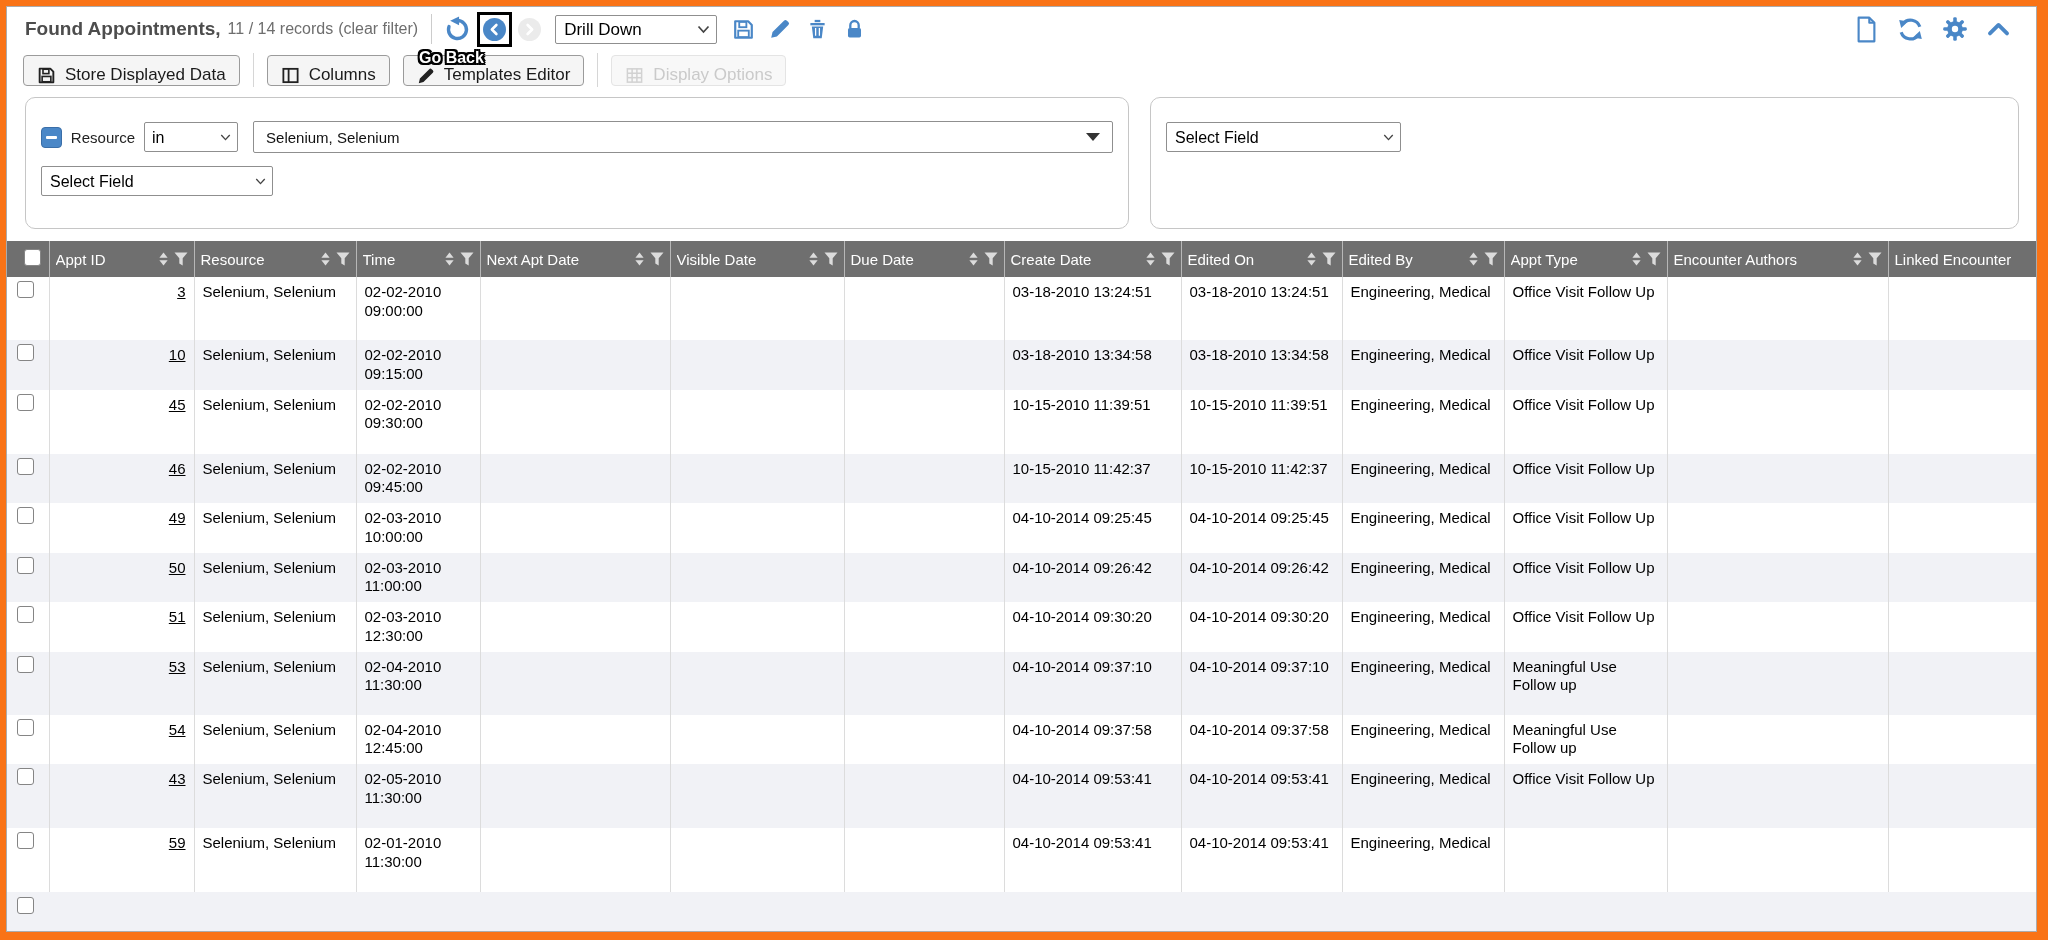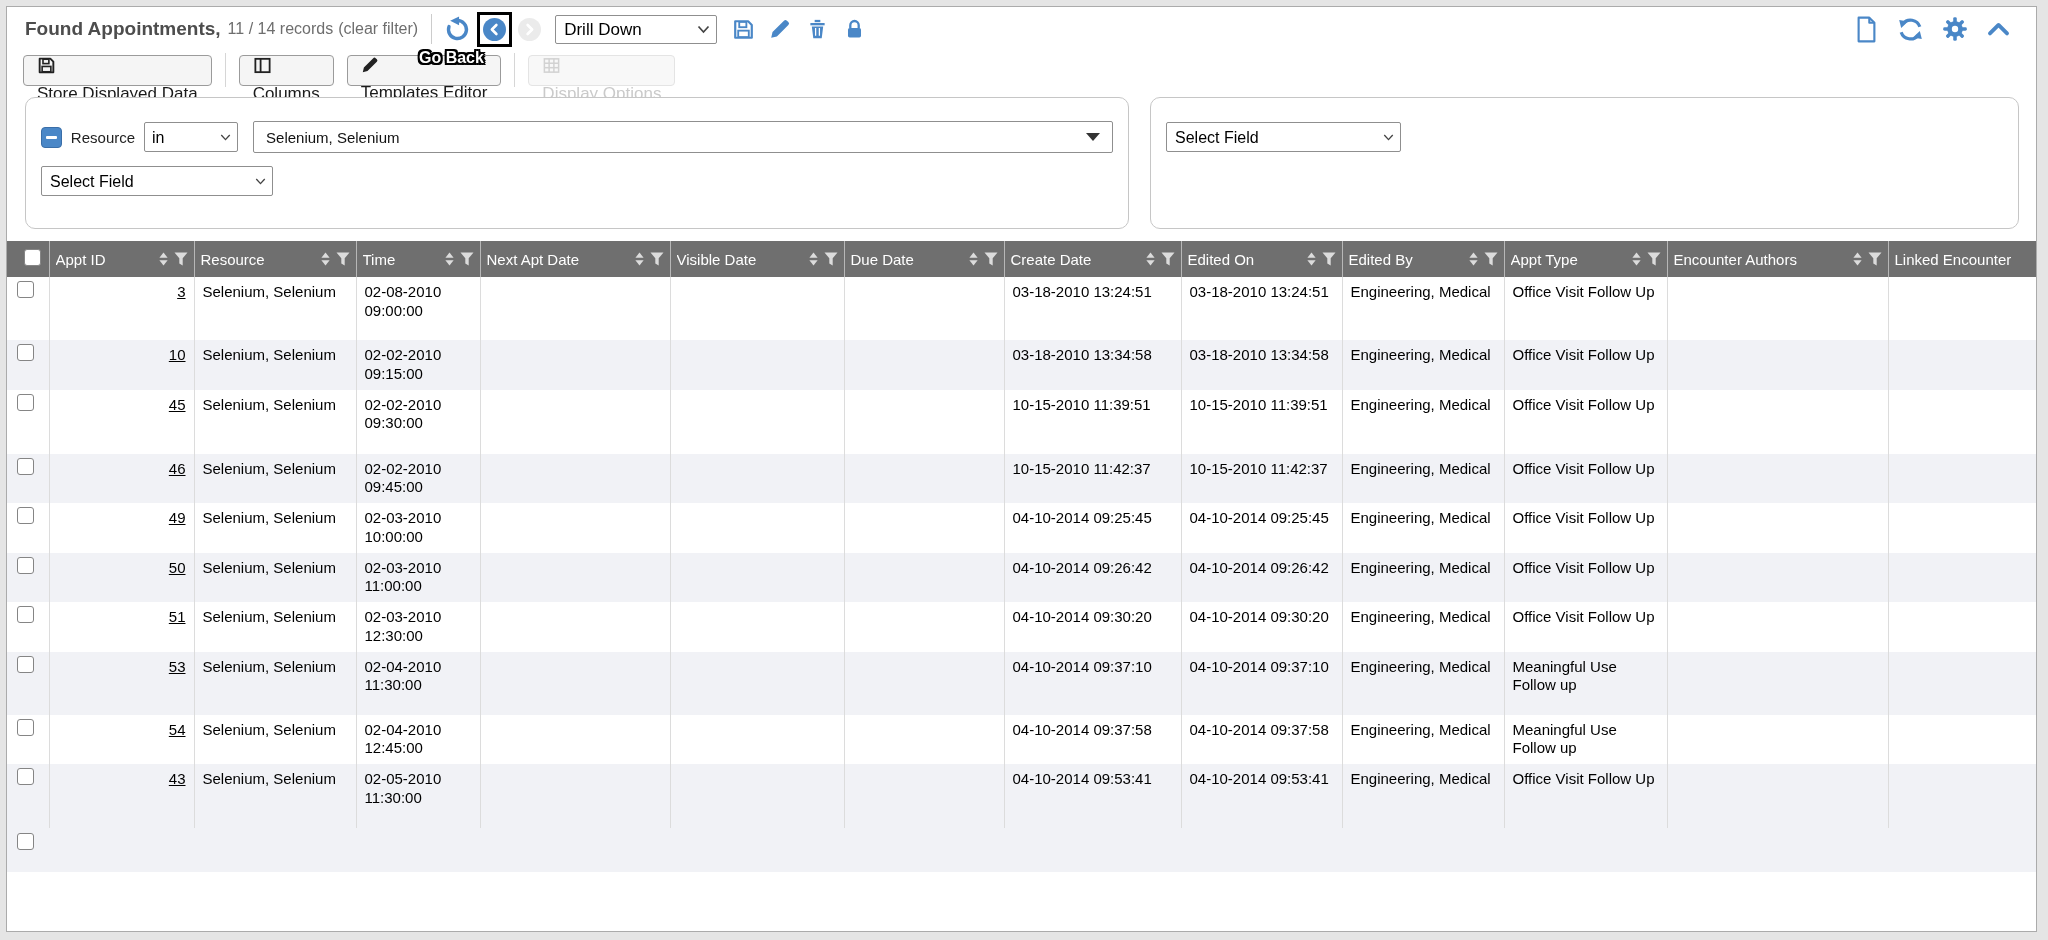--- a/index.html
+++ b/index.html
@@ -1,17 +1,17 @@
 <!DOCTYPE html>
 <html><head>
 <meta charset="utf-8">
 <style>
   html,body{margin:0;padding:0;}
   body{width:2048px;height:940px;overflow:hidden;font-family:"Liberation Sans",sans-serif;}
-  .page{width:2048px;height:940px;background:#e5e5e5;box-sizing:border-box;padding:6px 11px 8px 6px;}
+  .page{width:2048px;height:940px;background:#f97316;box-sizing:border-box;padding:6px 11px 8px 6px;}
   .window{width:100%;height:926px;background:#fff;border:1px solid #ababab;position:relative;display:flex;flex-direction:column;box-sizing:border-box;}
 
   
   .tb1{height:44px;display:flex;align-items:center;padding:0 14px 0 18px;flex:0 0 auto;}
   .title{font-size:19px;font-weight:bold;color:#4d4d4d;}
   .count{font-size:16px;color:#6e6e6e;margin-left:7px;}
   .clearlink{font-size:16px;color:#6e6e6e;margin-left:5px;cursor:pointer;}
   .vsep{width:1px;height:30px;background:#ccc;margin:0 13px;flex:0 0 auto;}
   .hist{display:flex;align-items:center;gap:4px;}
   .icon-btn{display:inline-flex;align-items:center;justify-content:center;background:none;border:none;padding:0;cursor:pointer;}
@@ -26,22 +26,22 @@
   .drill .sel{width:162px;height:29px;font-size:17px;padding:2px 26px 2px 8px;}
   .tb-icons{display:flex;align-items:center;gap:13px;margin-left:14px;}
   .tb-icons .icon-btn{width:24px;height:24px;}
   .right-icons{margin-left:auto;display:flex;align-items:center;gap:17px;padding-right:10px;}
   .right-icons .icon-btn{width:27px;height:27px;}
   .tooltip{position:absolute;left:412px;top:42px;z-index:40;font-size:16px;font-weight:bold;color:#fff;white-space:nowrap;
     text-shadow:-2px -2px 0 #000,2px -2px 0 #000,-2px 2px 0 #000,2px 2px 0 #000,-2px 0 0 #000,2px 0 0 #000,0 -2px 0 #000,0 2px 0 #000;}
 
   
   .tb2{height:38px;display:flex;align-items:center;padding:0 14px 0 16px;gap:13px;flex:0 0 auto;}
-  .btn{display:inline-flex;align-items:flex-start;gap:9px;height:31px;padding:0 13px;border:1px solid #9b9b9b;border-radius:4px;
-       background:#f5f5f5;font-family:"Liberation Sans",sans-serif;font-size:17px;color:#1a1a1a;cursor:pointer;box-sizing:border-box;flex-direction:column;}
+  .btn{display:inline-flex;align-items:flex-end;gap:9px;height:31px;padding:0 13px;border:1px solid #9b9b9b;border-radius:4px;
+       background:#f5f5f5;font-family:"Liberation Sans",sans-serif;font-size:17px;color:#1a1a1a;cursor:pointer;box-sizing:border-box;}
   .btn.disabled{color:#cacaca;border-color:#e4e4e4;background:#f8f8f8;cursor:default;}
   .vsep2{width:1px;height:34px;background:#d6d6d6;flex:0 0 auto;}
 
   
   .panels{display:flex;gap:21px;padding:8px 17px 12px 18px;flex:0 0 auto;}
   .panel{border:1px solid #c6c6c6;border-radius:10px;background:#fff;height:132px;box-sizing:border-box;padding:10px 15px;}
   .panel.filters{width:1104px;flex:0 0 auto;}
   .panel.groups{flex:1;}
   .panel-head{display:flex;justify-content:space-between;align-items:center;border-bottom:1px solid #8c8c8c;padding-bottom:4px;height:24px;}
   .panel-title{font-size:14px;font-weight:bold;color:#6e6e6e;letter-spacing:.2px;}
@@ -529,21 +529,21 @@
                   <span class="th-label">Linked Encounter</span>
                 </div>
               </th>
             </tr>
         </thead>
         <tbody id="tbody">
             <tr>
               <td class="cb"><input type="checkbox" style=""></td>
               <td class="id-cell"><a>3</a></td>
               <td>Selenium, Selenium</td>
-              <td>02-08-2010 09:00:00</td>
+              <td>02-02-2010 09:00:00</td>
               <td></td>
               <td></td>
               <td></td>
               <td>03-18-2010 13:24:51</td>
               <td>03-18-2010 13:24:51</td>
               <td>Engineering, Medical</td>
               <td>Office Visit Follow Up</td>
               <td></td>
               <td></td>
             </tr>
@@ -672,20 +672,35 @@
               <td class="id-cell"><a>43</a></td>
               <td>Selenium, Selenium</td>
               <td>02-05-2010 11:30:00</td>
               <td></td>
               <td></td>
               <td></td>
               <td>04-10-2014 09:53:41</td>
               <td>04-10-2014 09:53:41</td>
               <td>Engineering, Medical</td>
               <td>Office Visit Follow Up</td>
+              <td></td>
+              <td></td>
+            </tr>
+            <tr>
+              <td class="cb"><input type="checkbox" style=""></td>
+              <td class="id-cell"><a>59</a></td>
+              <td>Selenium, Selenium</td>
+              <td>02-01-2010 11:30:00</td>
+              <td></td>
+              <td></td>
+              <td></td>
+              <td>04-10-2014 09:53:41</td>
+              <td>04-10-2014 09:53:41</td>
+              <td>Engineering, Medical</td>
+              <td></td>
               <td></td>
               <td></td>
             </tr>
           </tbody>
       </table>
       <div class="empty-row">
         <input type="checkbox" style="">
       </div>
 
     </div>

